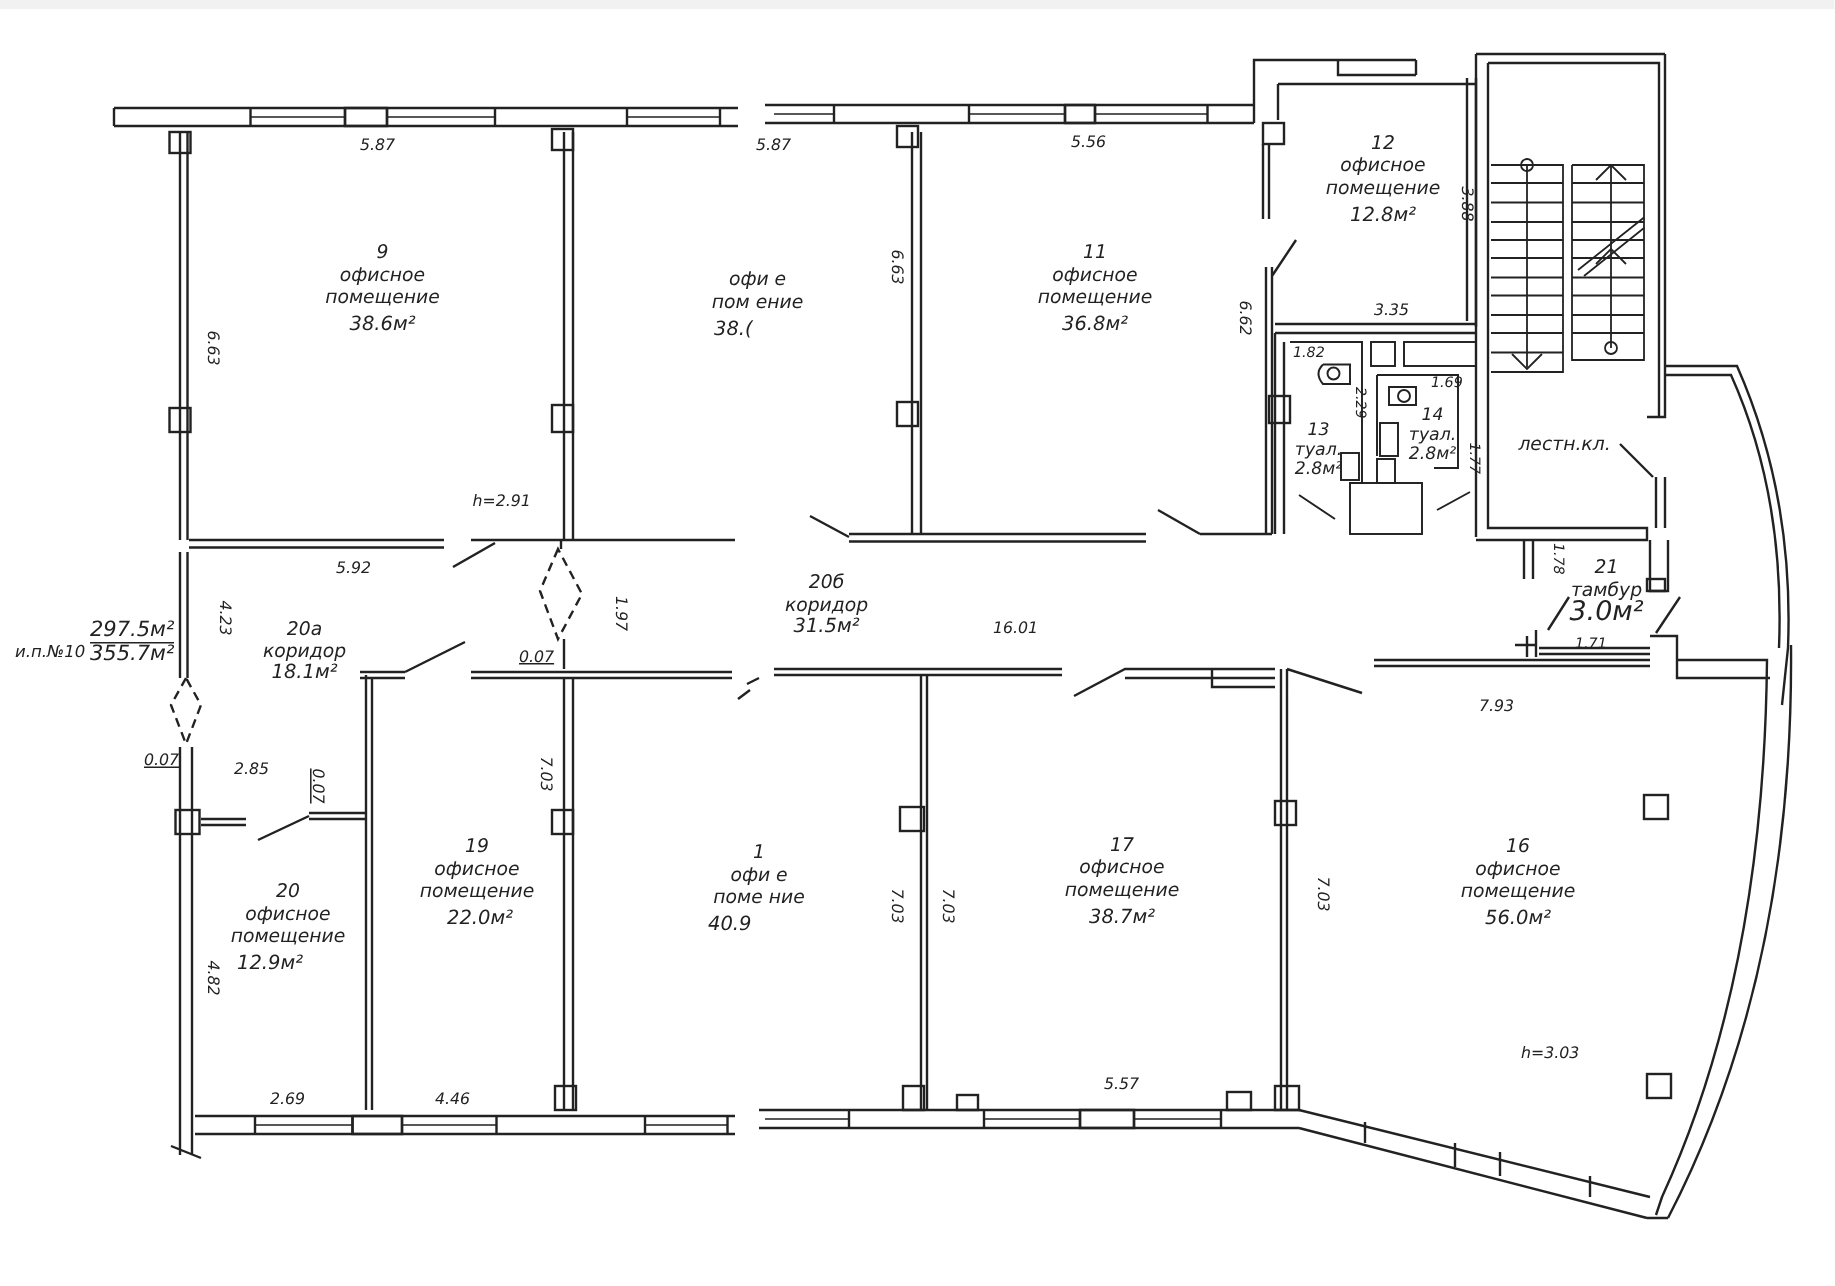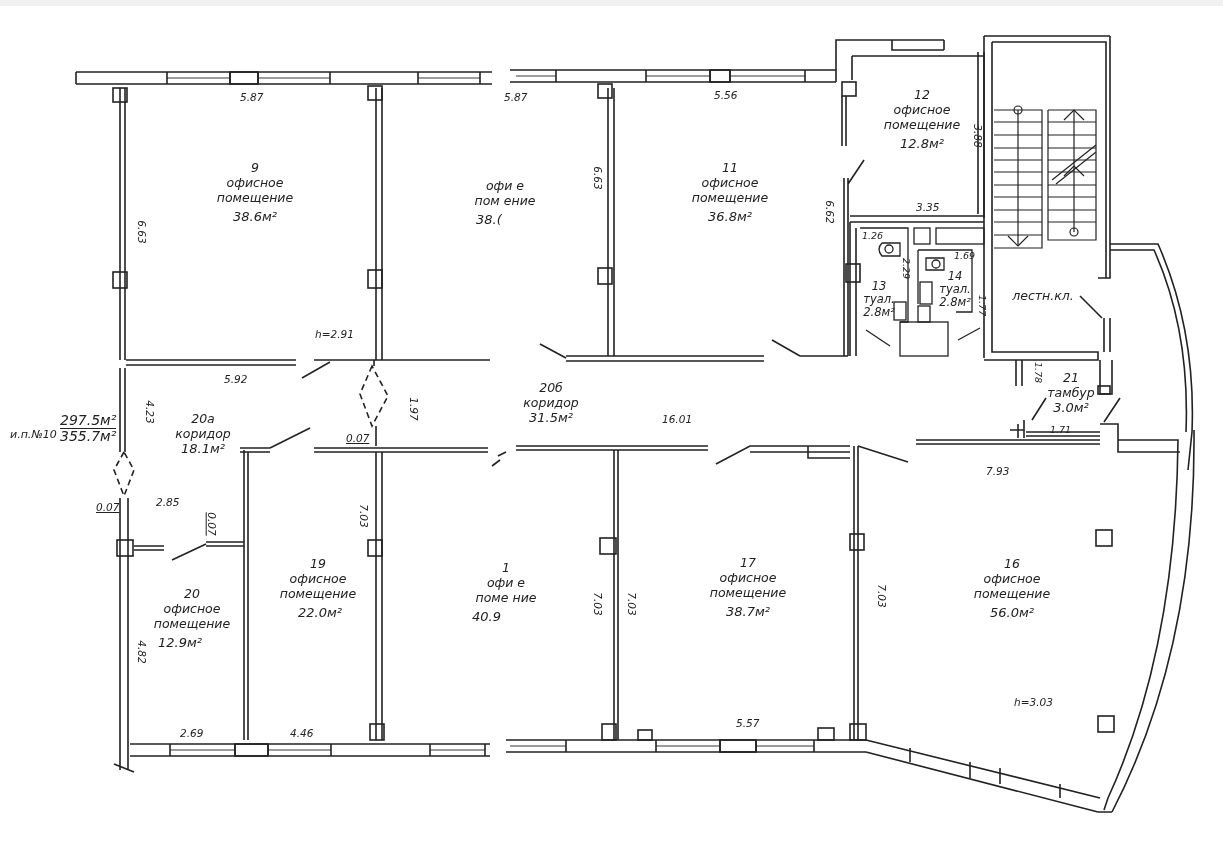--- a/index.html
+++ b/index.html
@@ -236,51 +236,51 @@
 
 <div class="lbl" style="left:518px;top:380px;width:66px;">
   <div>20б</div>
   <div class="u">коридор</div>
   <div style="font-size:13px;">31.5м²</div>
 </div>
 
 <div class="lbl" style="left:1040px;top:370px;width:62px;">
   <div>21</div>
   <div class="u">тамбур</div>
-  <div style="font-size:13px;">3.0м²</div>
+  <div style="font-size:18px;">3.0м²</div>
 </div>
 
 <div class="dim" style="left:10px;top:428px;font-size:11px;">и.п.№10</div>
 <div class="frac" style="left:60px;top:413px;">
   <span class="num">297.5м²</span>
   <span>355.7м²</span>
 </div>
 
 <div class="dim" style="left:240px;top:91px;">5.87</div>
 <div class="dim v90" style="left:130px;top:226px;">6.63</div>
 <div class="dim" style="left:504px;top:91px;">5.87</div>
 <div class="dim v90" style="left:586px;top:172px;">6.63</div>
 <div class="dim" style="left:714px;top:89px;">5.56</div>
 <div class="dim v90" style="left:818px;top:206px;">6.62</div>
 <div class="dim" style="left:916px;top:201px;">3.35</div>
 <div class="dim v90" style="left:966px;top:130px;">3.88</div>
-<div class="dim" style="left:862px;top:230px;font-size:9.5px;">1.26</div>
+<div class="dim" style="left:862px;top:230px;font-size:9.5px;">1.82</div>
 <div class="dim v90" style="left:896px;top:263px;font-size:9.5px;">2.29</div>
 <div class="dim" style="left:954px;top:250px;font-size:9.5px;">1.69</div>
 <div class="dim v90" style="left:972px;top:300px;font-size:9.5px;">1.77</div>
 <div class="dim v90" style="left:1028px;top:367px;font-size:9.5px;">1.78</div>
 <div class="dim" style="left:1050px;top:424px;font-size:9.5px;">1.71</div>
 <div class="dim" style="left:224px;top:373px;">5.92</div>
 <div class="dim v90" style="left:138px;top:406px;">4.23</div>
 <div class="dim" style="left:662px;top:413px;">16.01</div>
 <div class="dim v90" style="left:402px;top:403px;">1.97</div>
 <div class="dim" style="left:346px;top:432px;text-decoration:underline;">0.07</div>
 <div class="dim" style="left:96px;top:501px;text-decoration:underline;">0.07</div>
 <div class="dim v90" style="left:200px;top:518px;text-decoration:underline;">0.07</div>
-<div class="dim" style="left:156px;top:496px;">2.85</div>
+<div class="dim" style="left:156px;top:507px;">2.85</div>
 <div class="dim" style="left:180px;top:727px;">2.69</div>
 <div class="dim v90" style="left:130px;top:646px;">4.82</div>
 <div class="dim" style="left:290px;top:727px;">4.46</div>
 <div class="dim v90" style="left:352px;top:510px;">7.03</div>
 <div class="dim v90" style="left:586px;top:598px;">7.03</div>
 <div class="dim v90" style="left:620px;top:598px;">7.03</div>
 <div class="dim" style="left:736px;top:717px;">5.57</div>
 <div class="dim v90" style="left:870px;top:590px;">7.03</div>
 <div class="dim" style="left:986px;top:465px;">7.93</div>
 

